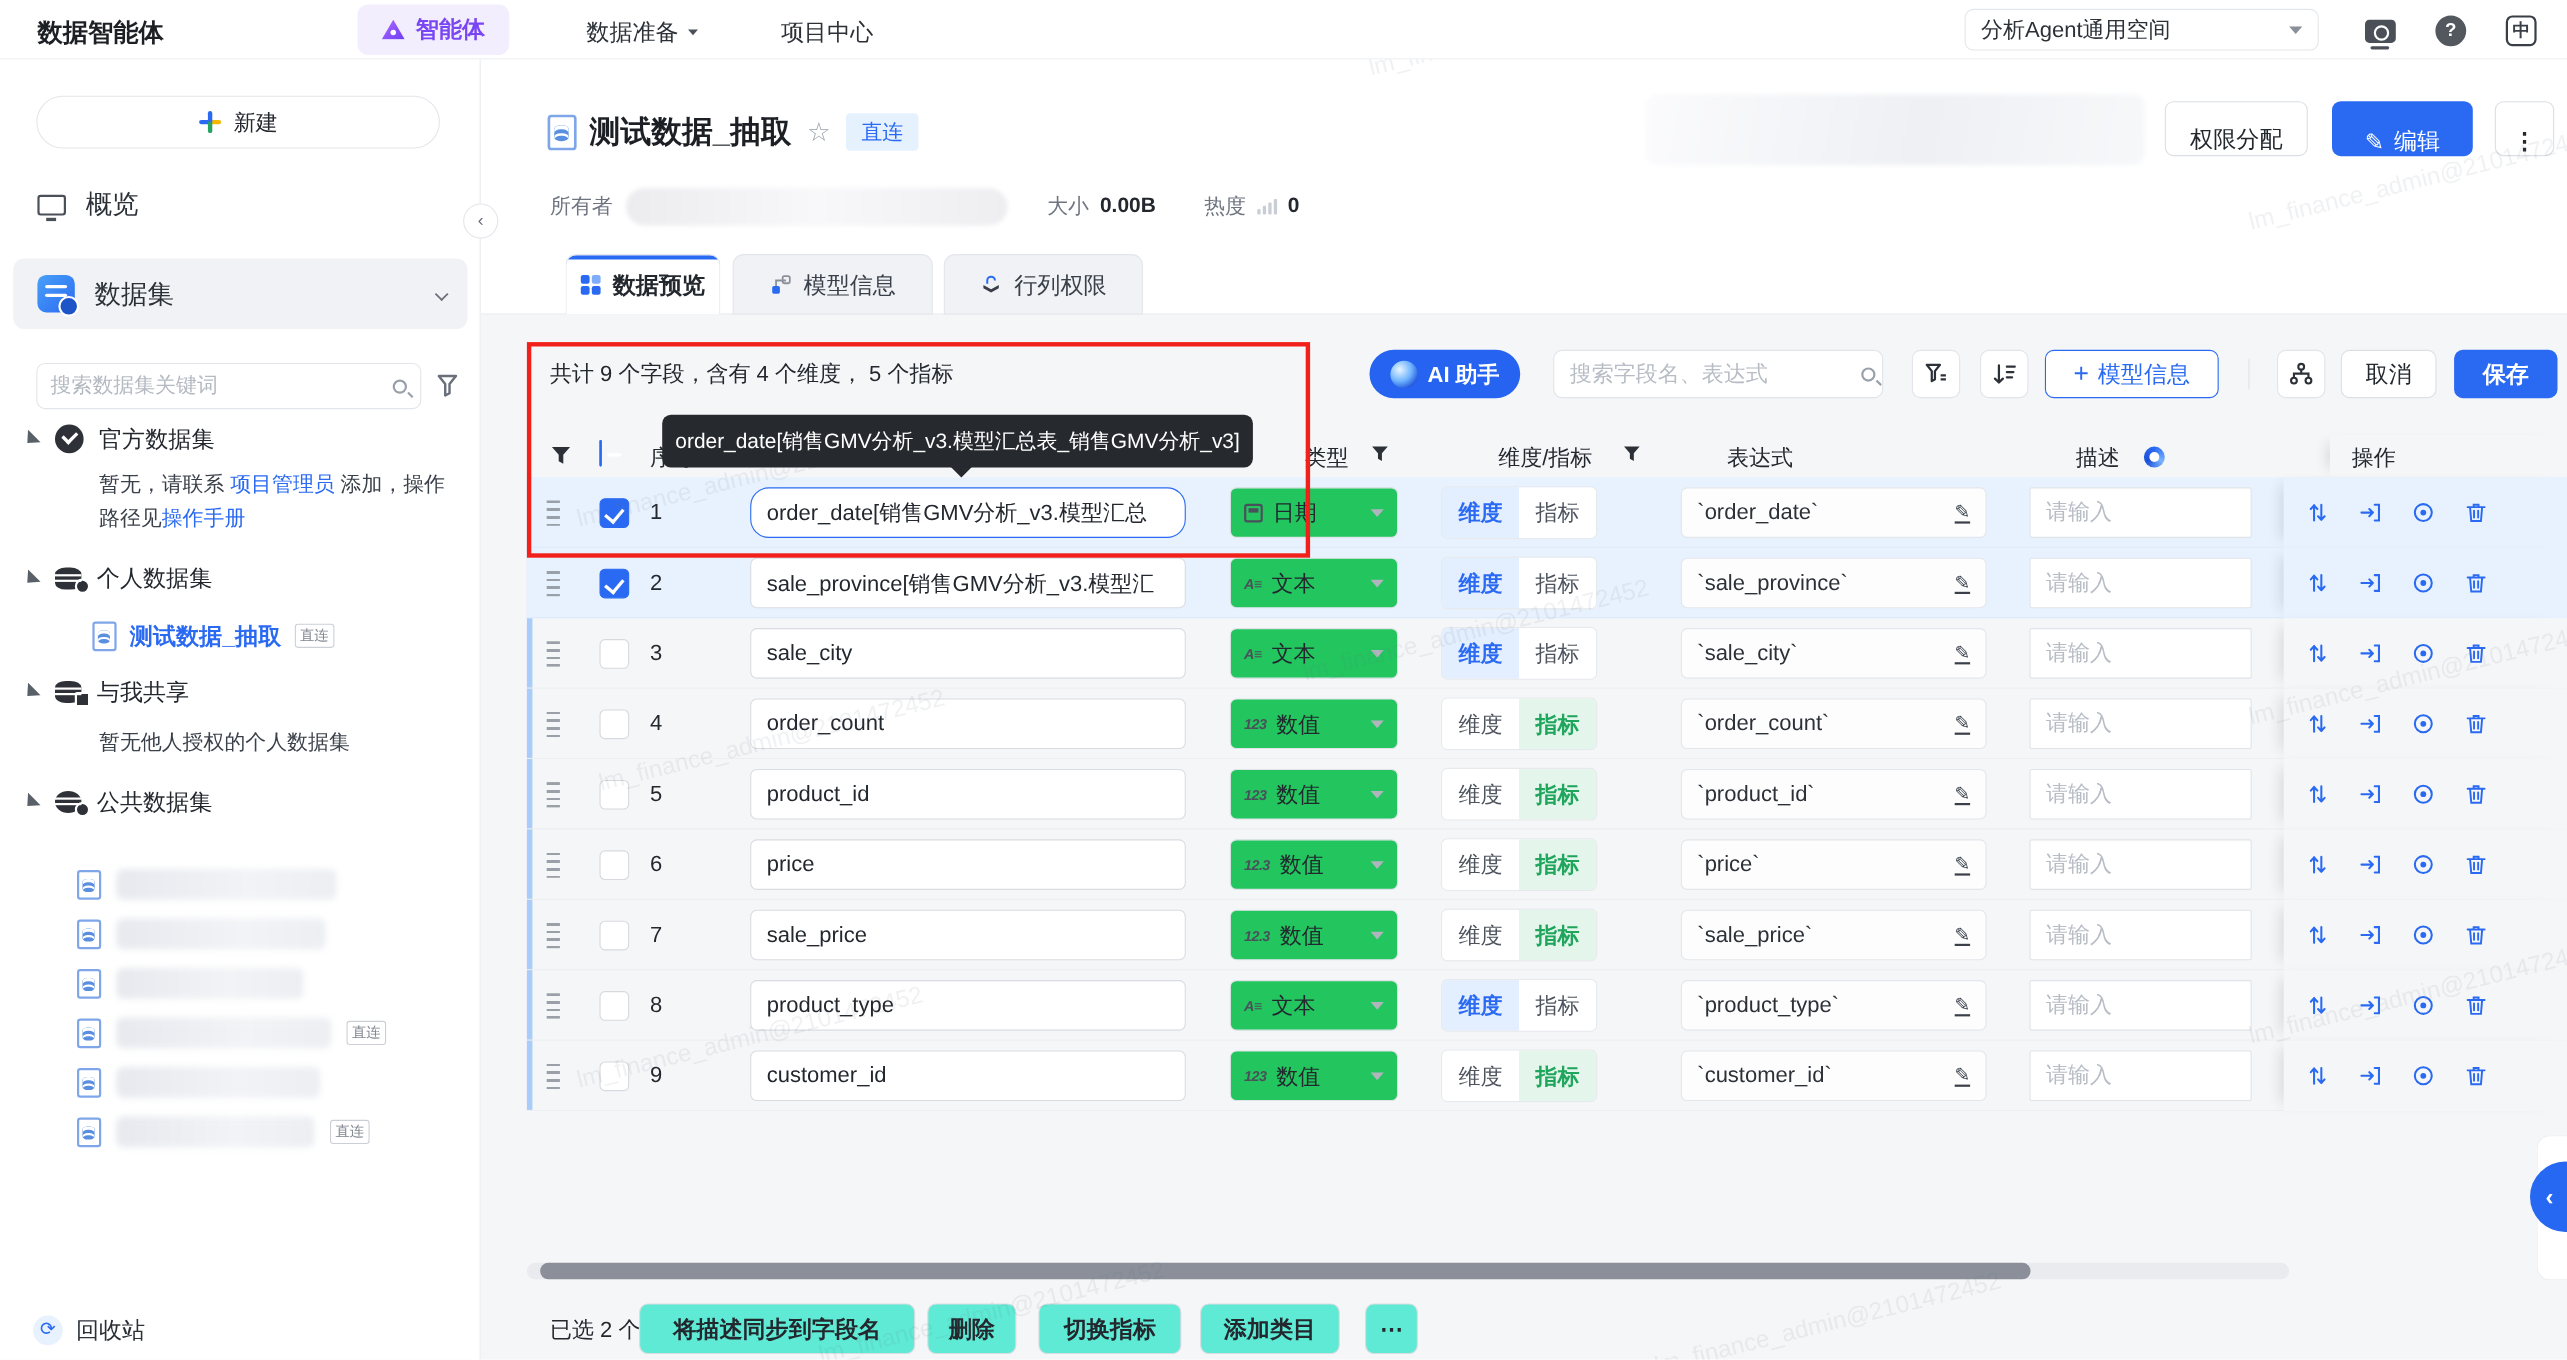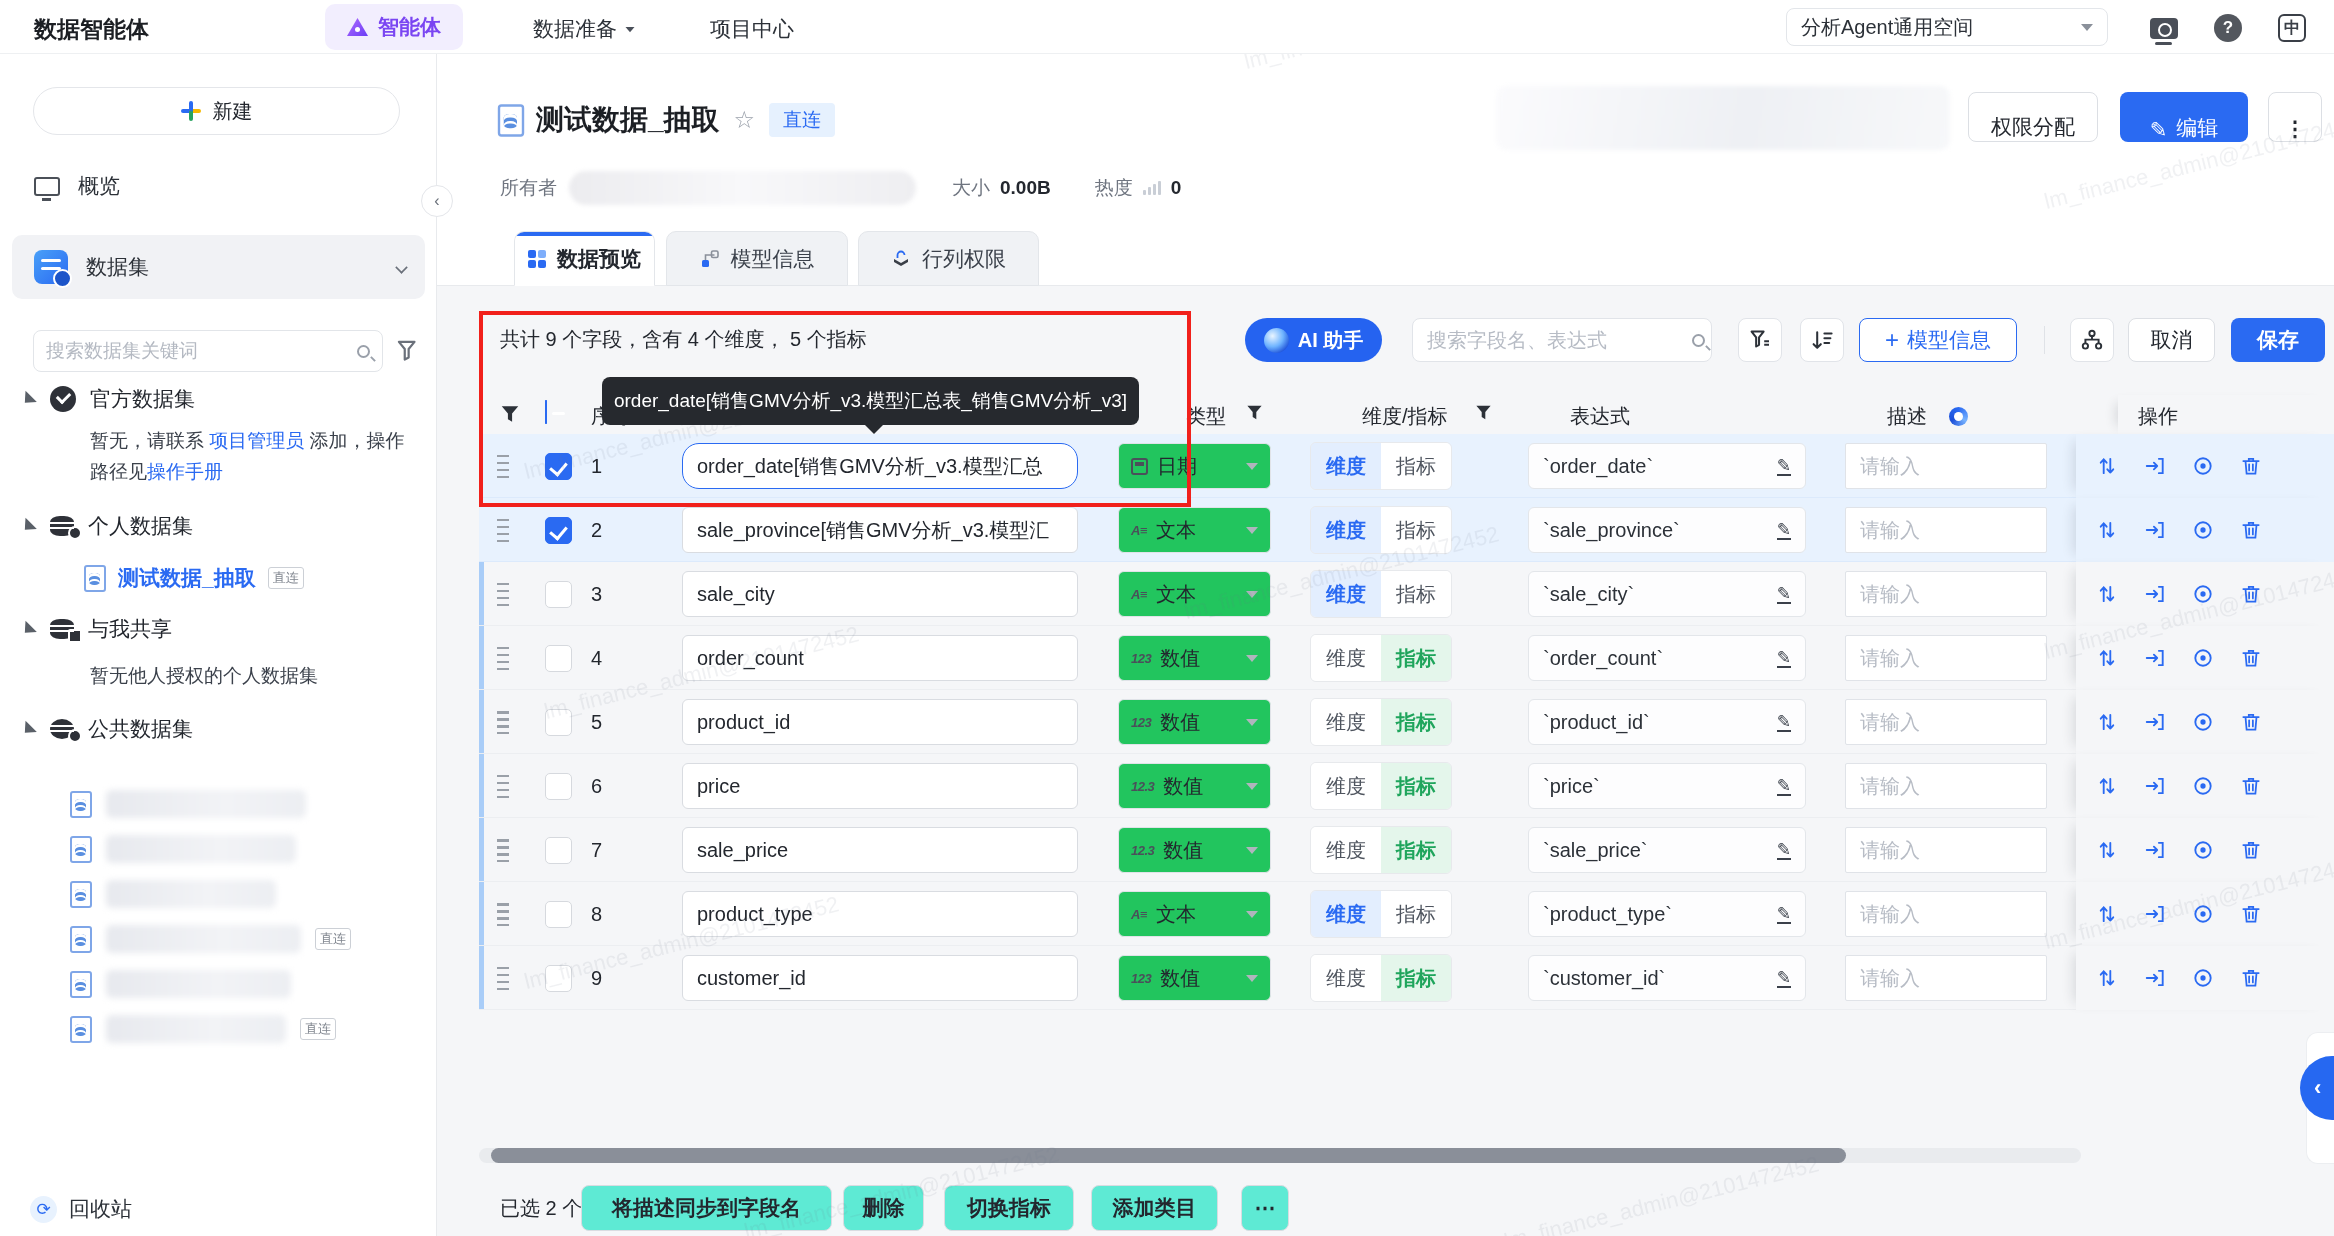--- a/index.html
+++ b/index.html
@@ -27,21 +27,21 @@
   .ic-monitor::after { content:""; position:absolute; left:5px; bottom:-6px; width:17px; height:3px; background:#4a4f58; border-radius:2px; }
   .ic-help { width:28px; height:28px; border-radius:50%; background:#53575e; color:#fff; font-size:17px; font-weight:bold; display:flex; align-items:center; justify-content:center; }
   .ic-lang { width:28px; height:28px; border:2.5px solid #3a3f47; border-radius:6px; color:#3a3f47; font-size:16px; font-weight:bold; display:flex; align-items:center; justify-content:center; }
 
   
   .sidebar { position:absolute; left:0; top:54px; width:437px; bottom:0; background:#fff; border-right:1px solid #e8eaed; z-index:20; }
   .btn-new { position:absolute; left:33px; top:33px; width:367px; height:48px; border:1px solid #e4e6ea; border-radius:24px; background:#fff; display:flex; align-items:center; justify-content:center; gap:12px; font-size:20px; color:#23272e; cursor:pointer; }
   .plus { position:relative; width:20px; height:20px; }
   .plus::before { content:""; position:absolute; top:8px; left:0; width:20px; height:4px; border-radius:2px; background:linear-gradient(90deg,#2a6af2 45%,#f5b800 55%); }
   .plus::after { content:""; position:absolute; left:8px; top:0; width:4px; height:20px; border-radius:2px; background:linear-gradient(180deg,#2a6af2 45%,#27a35f 55%); }
-  .side-item { position:absolute; left:12px; width:413px; height:52px; display:flex; align-items:center; gap:18px; padding-left:22px; font-size:21px; color:#2c3138; border-radius:10px; cursor:pointer; }
+  .side-item { position:absolute; left:12px; width:413px; height:52px; display:flex; align-items:center; gap:18px; padding-left:22px; font-size:24px; color:#2c3138; border-radius:10px; cursor:pointer; }
   .side-item.sel { background:#f1f2f5; height:64px; }
   .ic-overview { width:26px; height:19px; border:2.5px solid #4b5058; border-radius:3px; position:relative; }
   .ic-overview::after { content:""; position:absolute; left:6px; bottom:-7px; width:9px; height:3px; background:#4b5058; }
   .ic-dataset { width:34px; height:34px; background:linear-gradient(135deg,#49a0f8,#2a6af2); border-radius:8px; position:relative; }
   .ic-dataset::before { content:""; position:absolute; left:7px; top:9px; width:20px; height:3px; background:#fff; border-radius:2px; box-shadow:0 8px 0 #fff; }
   .ic-dataset::after { content:""; position:absolute; right:-4px; bottom:-4px; width:15px; height:15px; background:#1d55c9; border:2px solid #fff; border-radius:50%; }
   .chev-dn { margin-left:auto; margin-right:18px; width:11px; height:11px; border-right:2.5px solid #6a707a; border-bottom:2.5px solid #6a707a; transform:rotate(45deg); }
   .side-search { position:absolute; left:33px; top:276px; width:350px; height:42px; border:1px solid #e2e5e9; border-radius:8px; display:flex; align-items:center; padding:0 12px; }
   .side-search input { border:0; outline:0; flex:1; font-size:19px; color:#23272e; font-family:inherit; }
   .side-search input::placeholder { color:#b4b9c2; }

